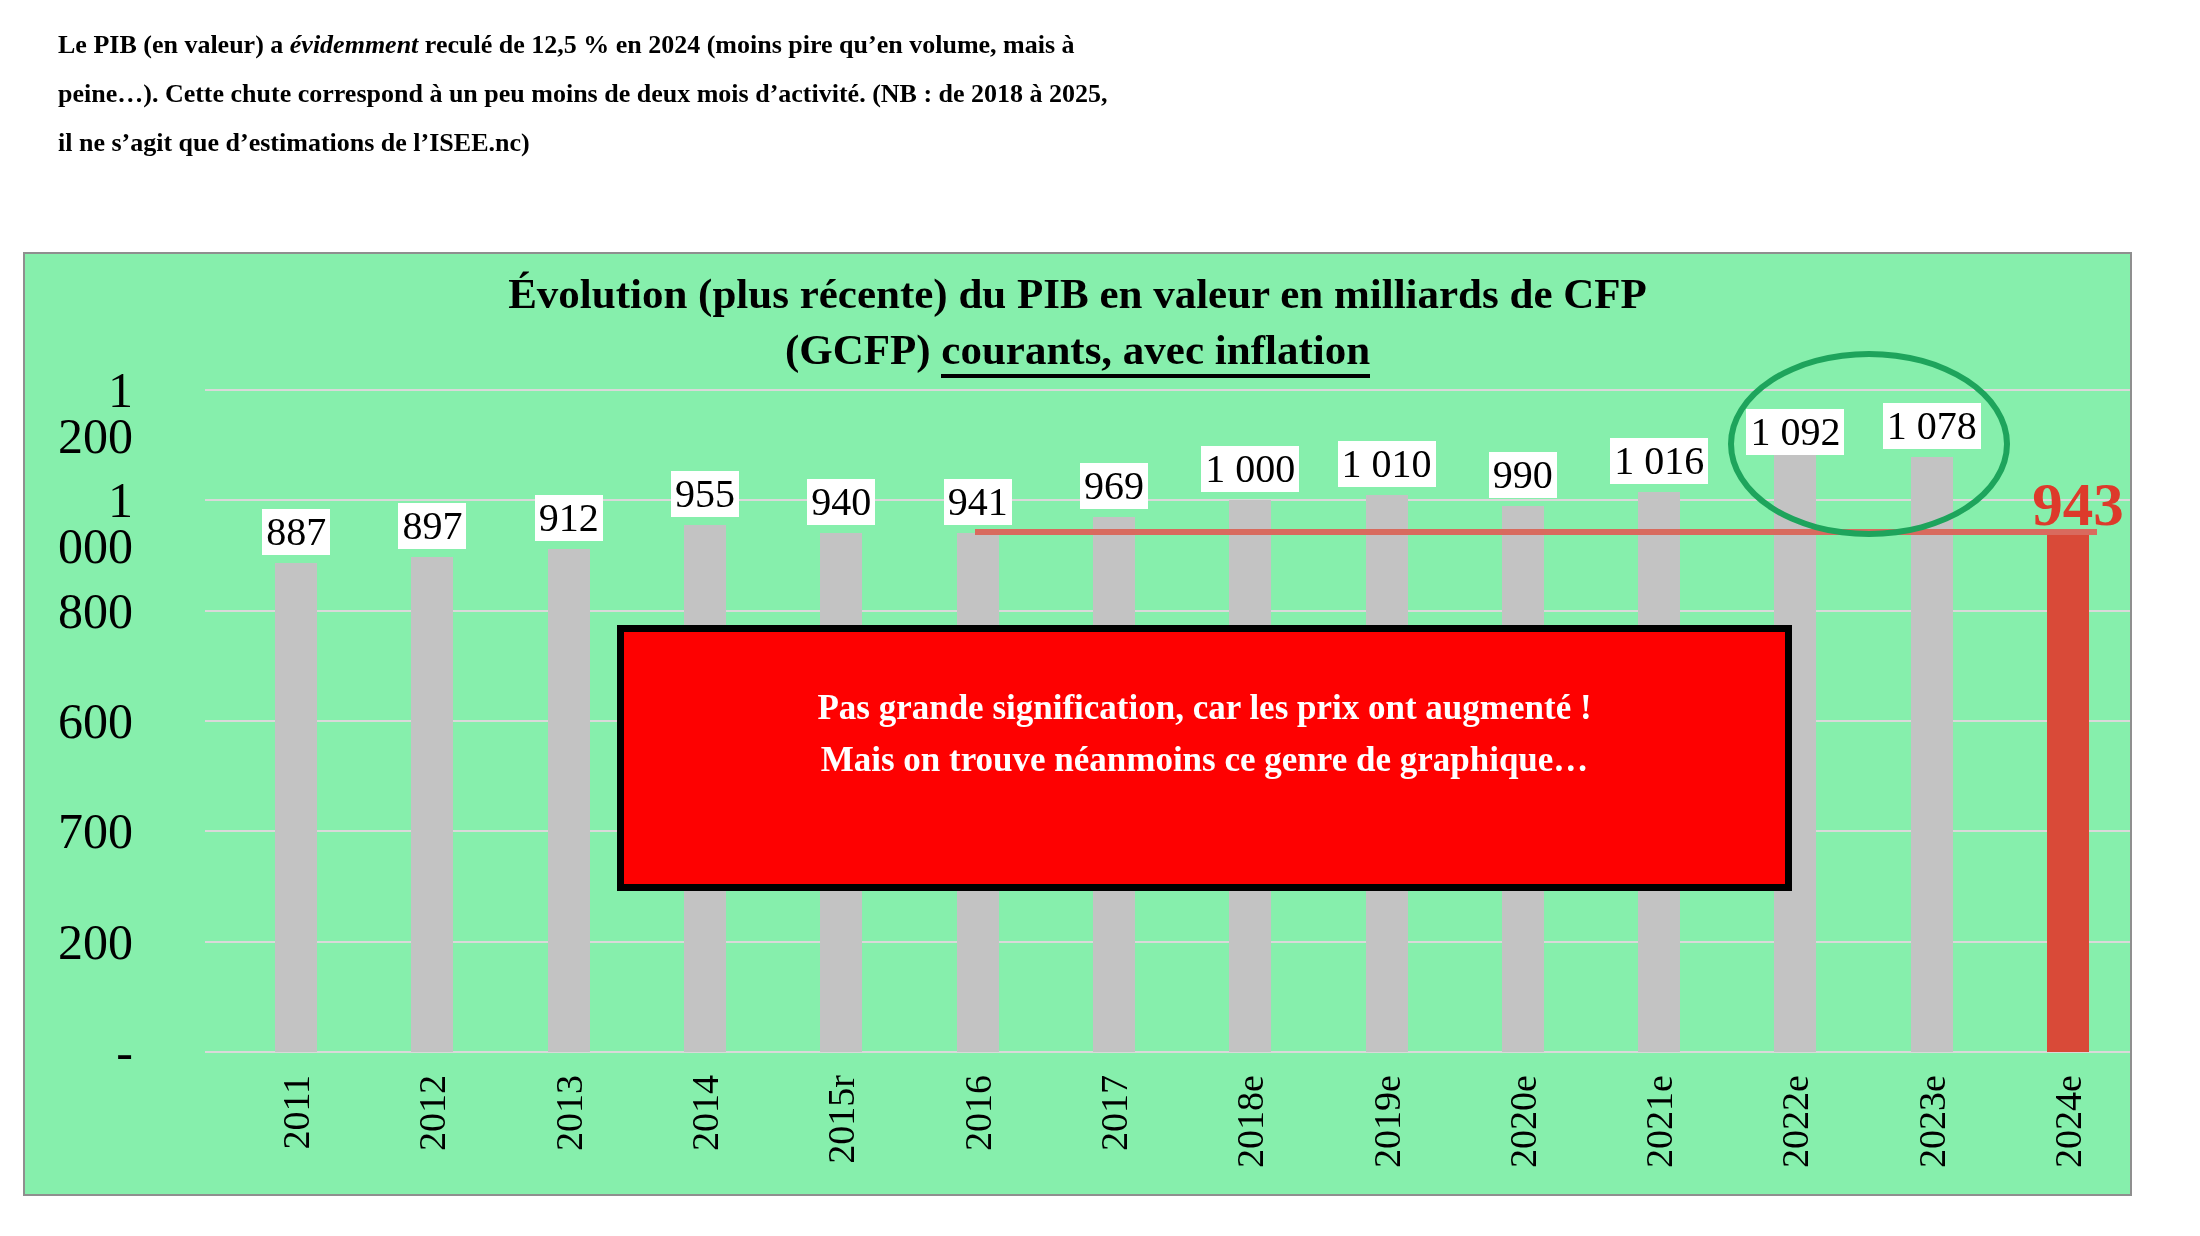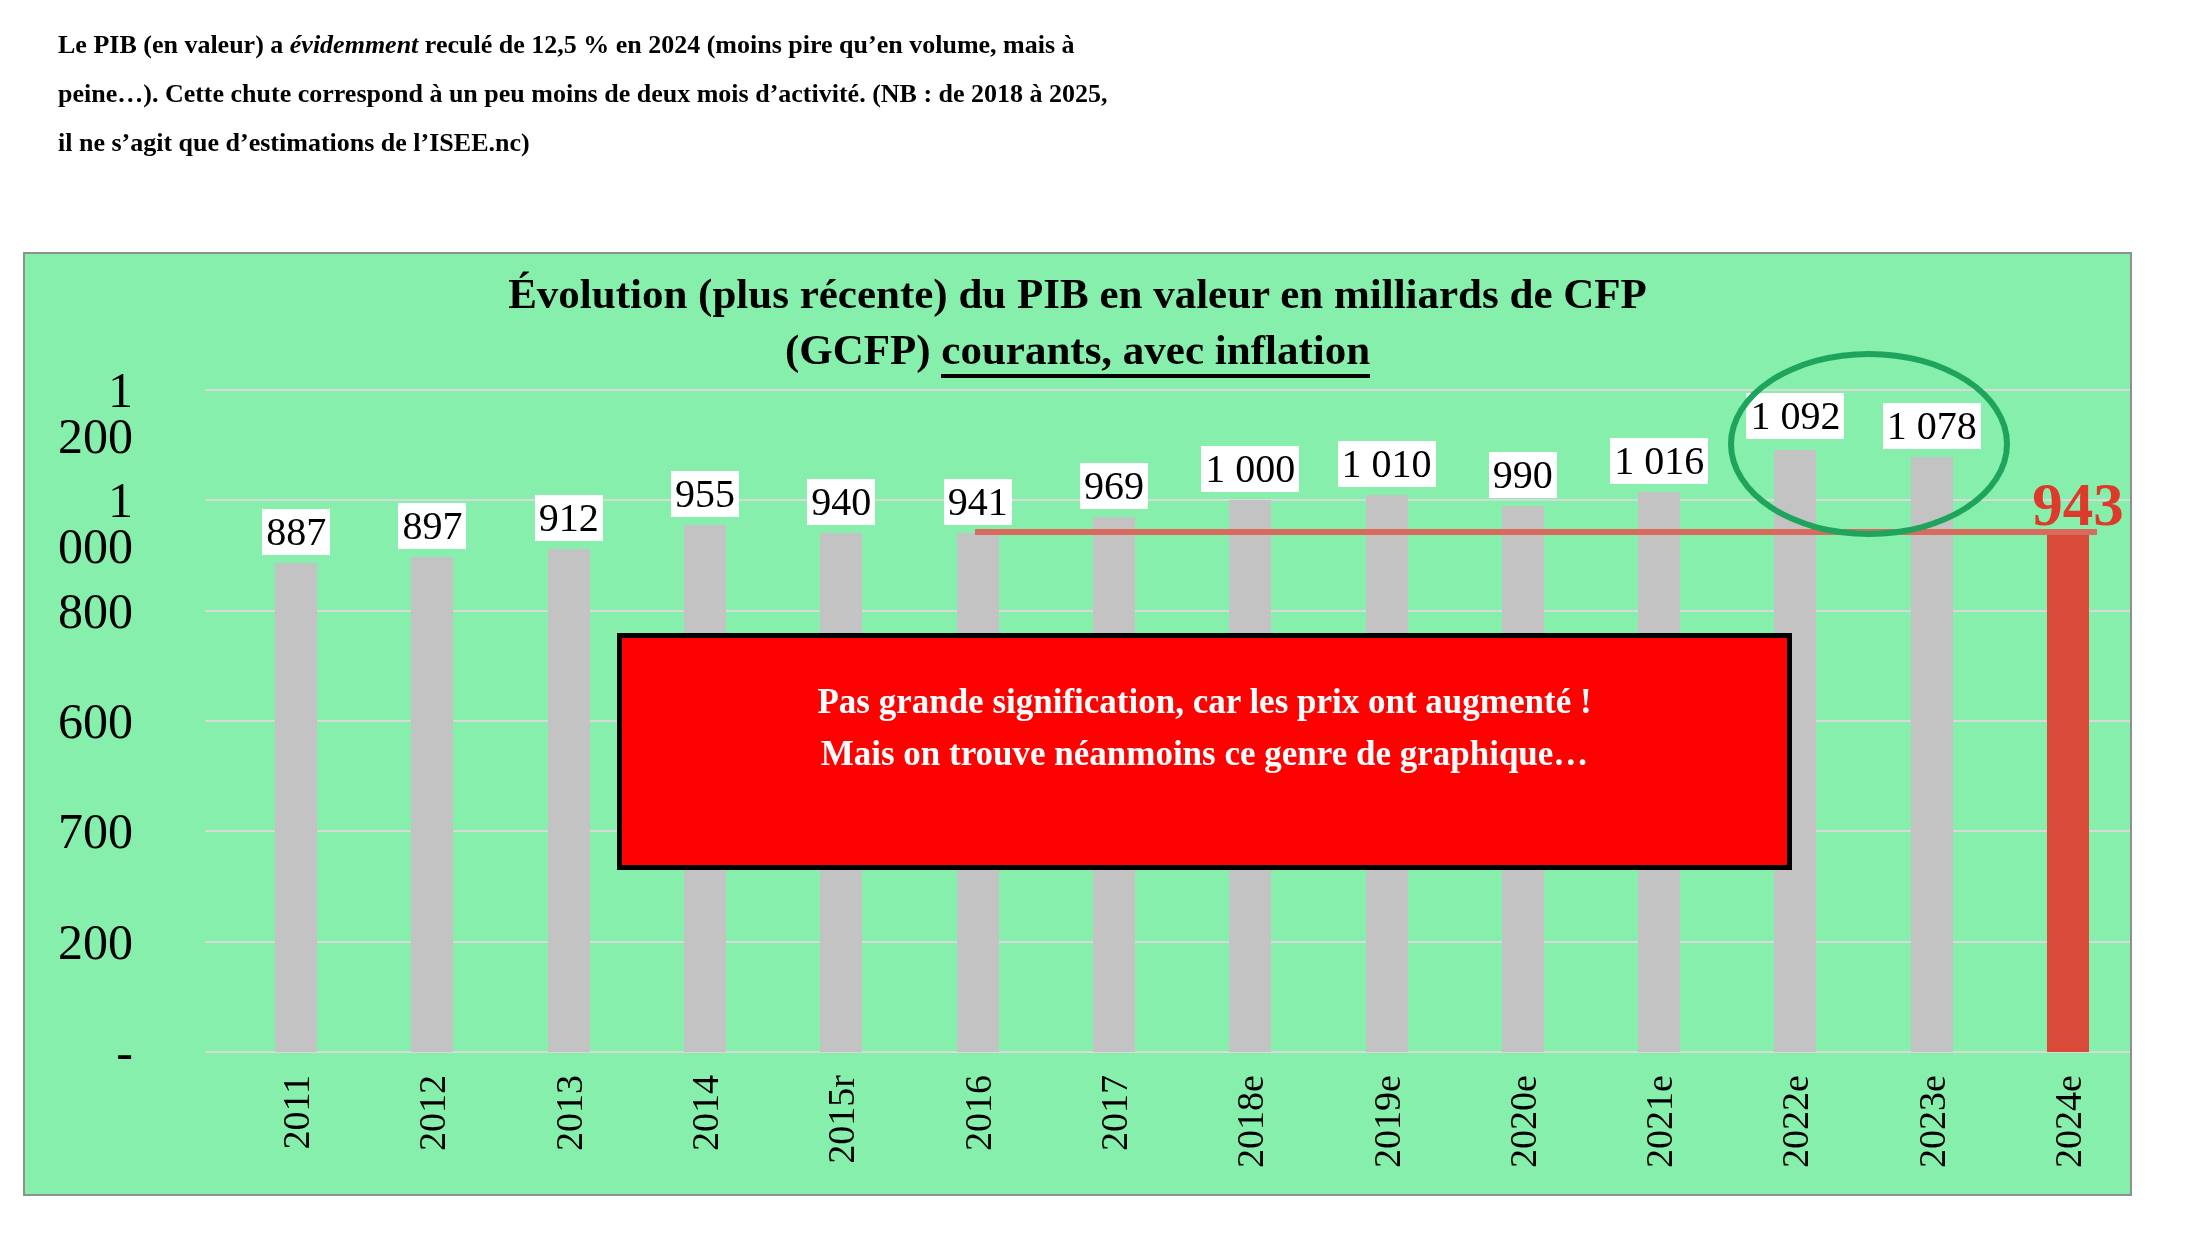--- a/index.html
+++ b/index.html
@@ -18,22 +18,22 @@
          height:46px;line-height:46px;z-index:1;}
   .bar{position:absolute;z-index:2;}
   .vlabel{position:absolute;z-index:4;display:flex;justify-content:center;
           font-size:40px;height:46px;line-height:46px;}
   .vlabel span{background:#fff;padding:0 4px;white-space:nowrap;}
   .xtick{position:absolute;width:150px;height:44px;text-align:right;font-size:38px;
          line-height:44px;transform:rotate(-90deg);z-index:1;white-space:nowrap;}
   .ref-line{position:absolute;height:6px;z-index:5;}
   .ref-label{position:absolute;left:1973px;top:222px;width:160px;text-align:center;
              font-size:61px;font-weight:bold;line-height:58px;z-index:6;}
-  .annotation{position:absolute;left:592px;top:379px;width:1175px;height:237px;
-              border:5px solid #000000;box-sizing:border-box;z-index:6;
+  .annotation{position:absolute;left:592px;top:371px;width:1175px;height:266px;
+              border:7px solid #000000;box-sizing:border-box;z-index:6;
               display:flex;flex-direction:column;justify-content:center;align-items:center;
               padding-bottom:48px;}
   .annotation div{font-size:35px;font-weight:bold;line-height:52px;white-space:nowrap;}
   .ellipse{position:absolute;left:1703px;top:97px;width:282px;height:186px;
            border:6px solid #1ea45c;border-radius:50%;box-sizing:border-box;z-index:7;
            background:transparent;}
 </style>
 </head>
 <body>
 
@@ -121,21 +121,21 @@
     <div class="vlabel" style="left: 1407.85px; top: 197.85px; width: 180px;">
       <span>990</span>
     </div>
     <div class="xtick" style="left: 1422.85px; top: 874px;">2020e</div>
     <div class="bar" style="left: 1613.15px; top: 237.507px; width: 42px; height: 560.493px; background: rgb(195, 195, 195);"></div>
     <div class="vlabel" style="left: 1544.15px; top: 183.507px; width: 180px;">
       <span>1 016</span>
     </div>
     <div class="xtick" style="left: 1559.15px; top: 874px;">2021e</div>
     <div class="bar" style="left: 1749.45px; top: 195.58px; width: 42px; height: 602.42px; background: rgb(195, 195, 195);"></div>
-    <div class="vlabel" style="left: 1680.45px; top: 139px; width: 180px; font-family: Liberation Serif, serif;">
+    <div class="vlabel" style="left: 1680.45px; top: 155px; width: 180px; font-family: Liberation Serif, serif;">
       <span>1 092</span>
     </div>
     <div class="xtick" style="left: 1695.45px; top: 874px;">2022e</div>
     <div class="bar" style="left: 1885.75px; top: 203.303px; width: 42px; height: 594.697px; background: rgb(195, 195, 195);"></div>
     <div class="vlabel" style="left: 1816.75px; top: 149.303px; width: 180px;">
       <span>1 078</span>
     </div>
     <div class="xtick" style="left: 1831.75px; top: 874px;">2023e</div>
     <div class="bar" style="left: 2022.05px; top: 277.778px; width: 42px; height: 520.222px; background: rgb(217, 74, 56);"></div>
     <div class="xtick" style="left: 1968.05px; top: 874px;">2024e</div>

